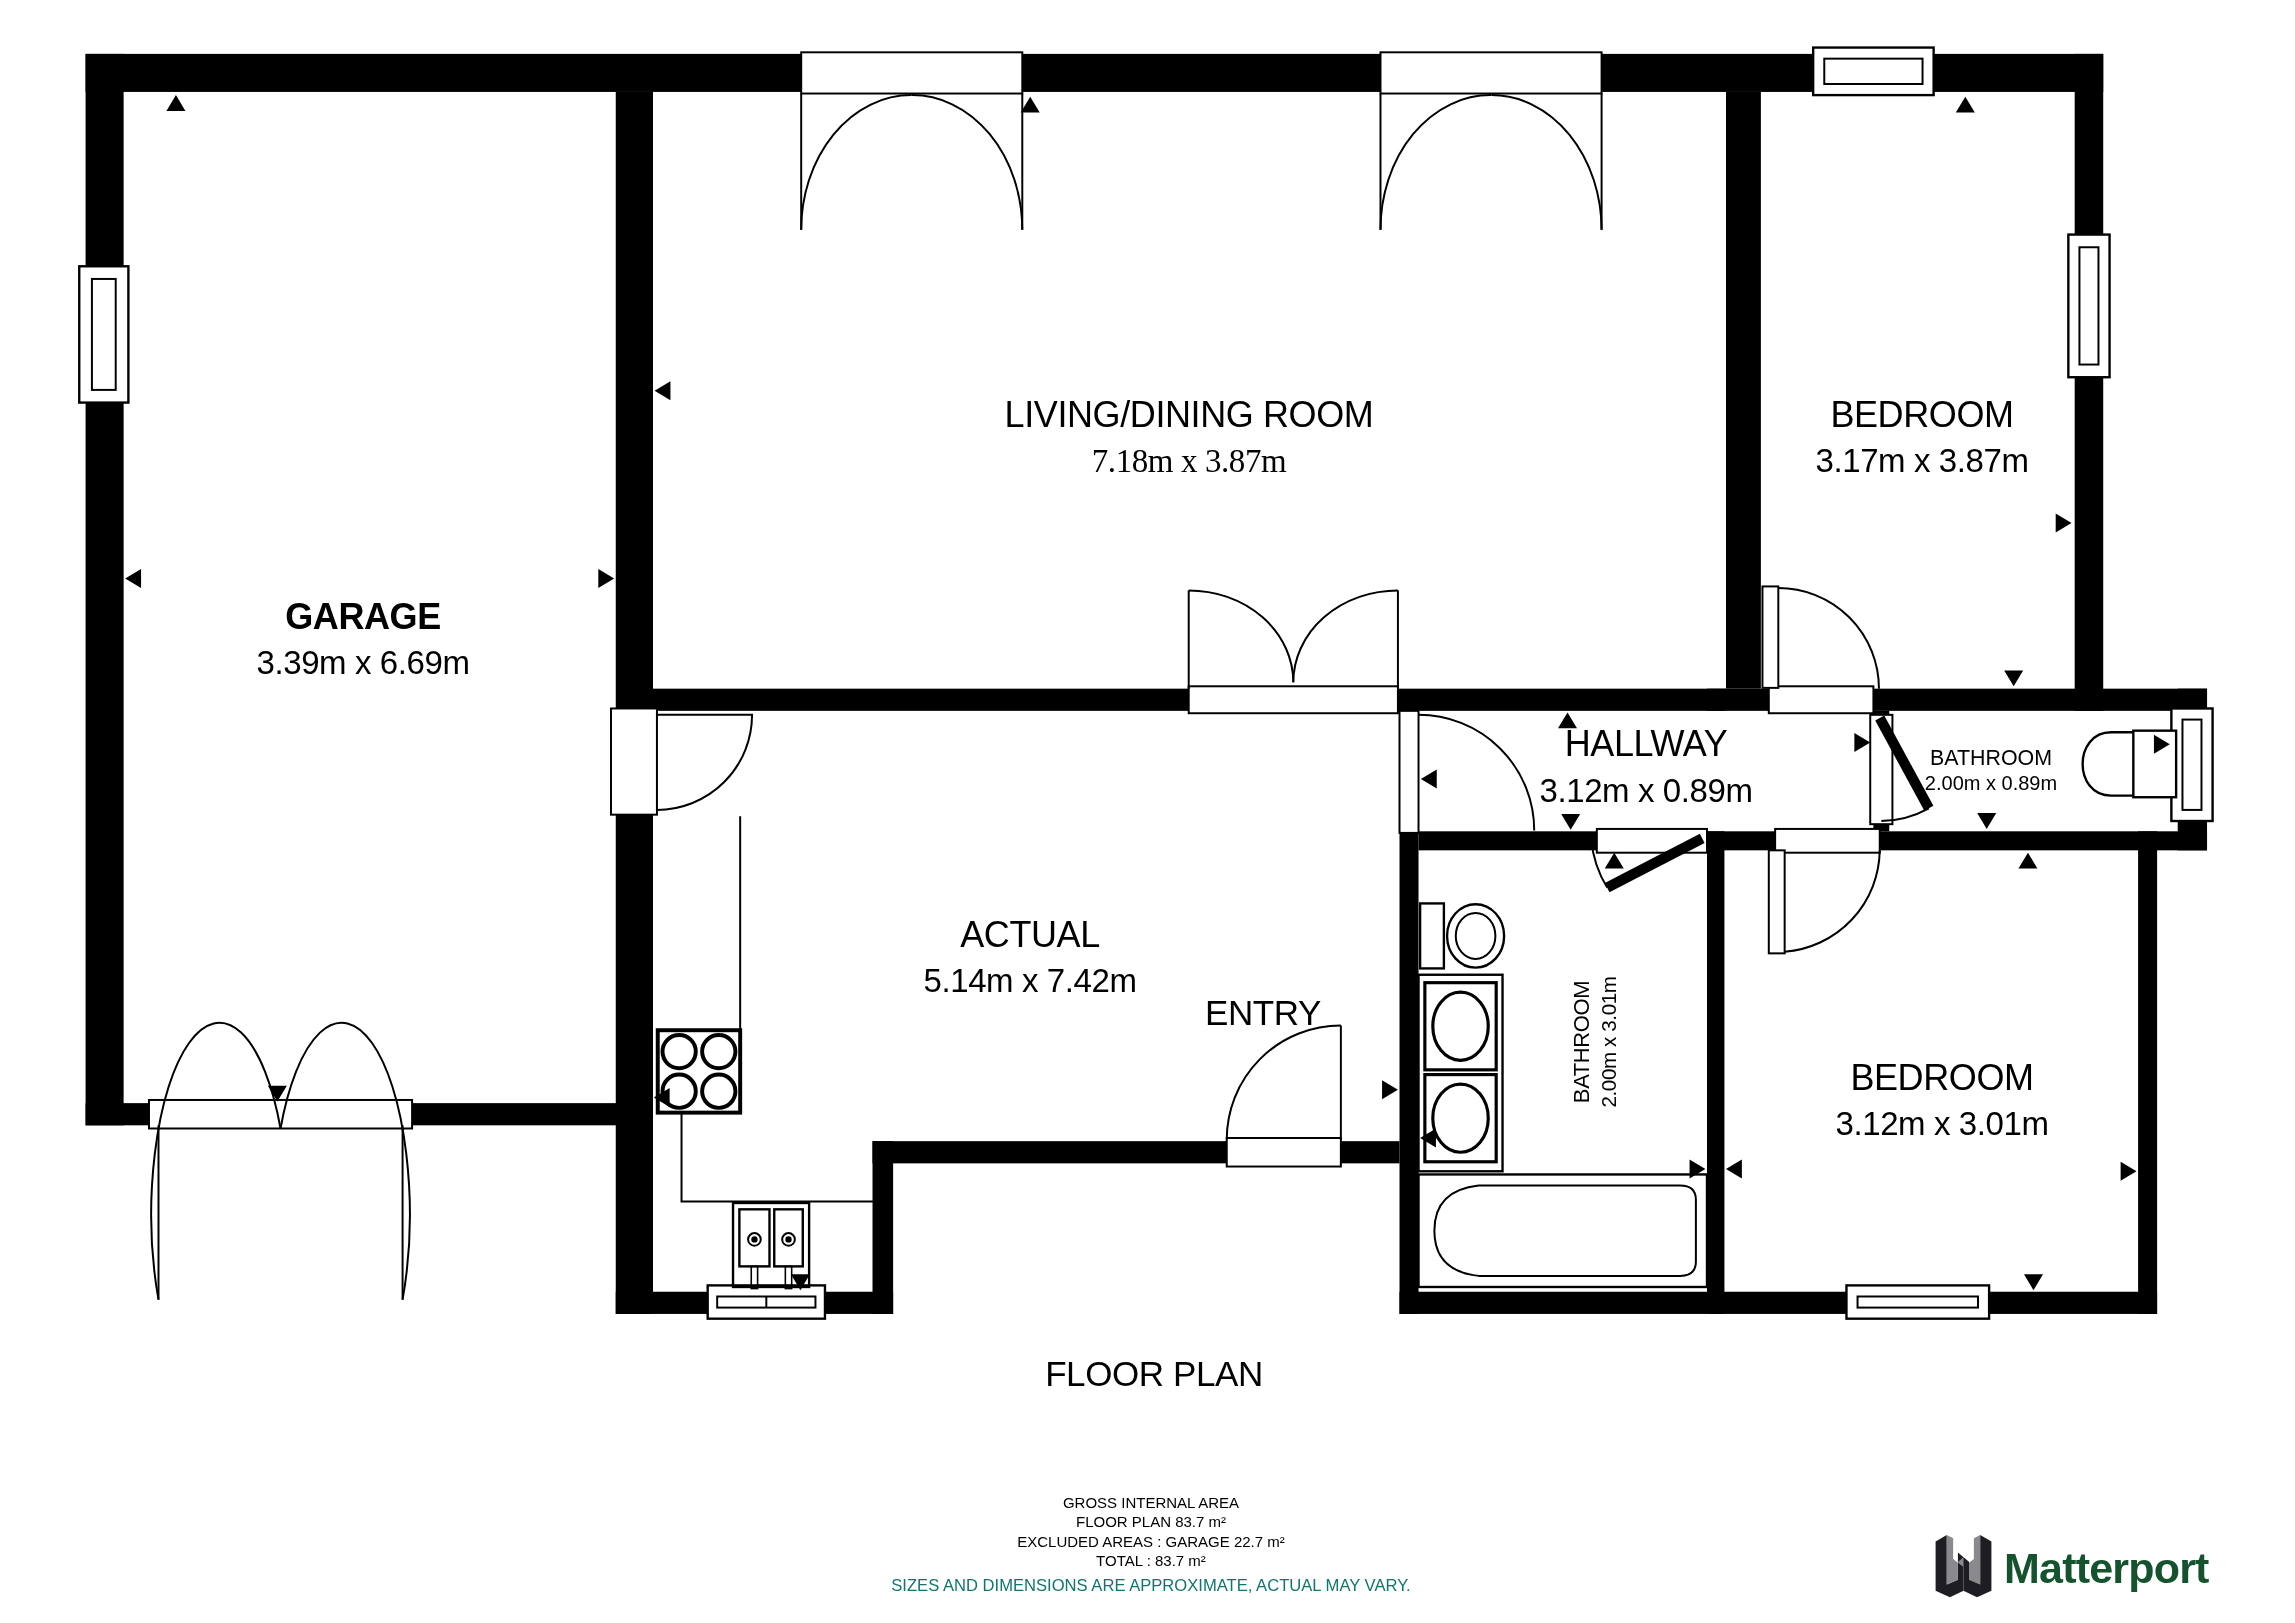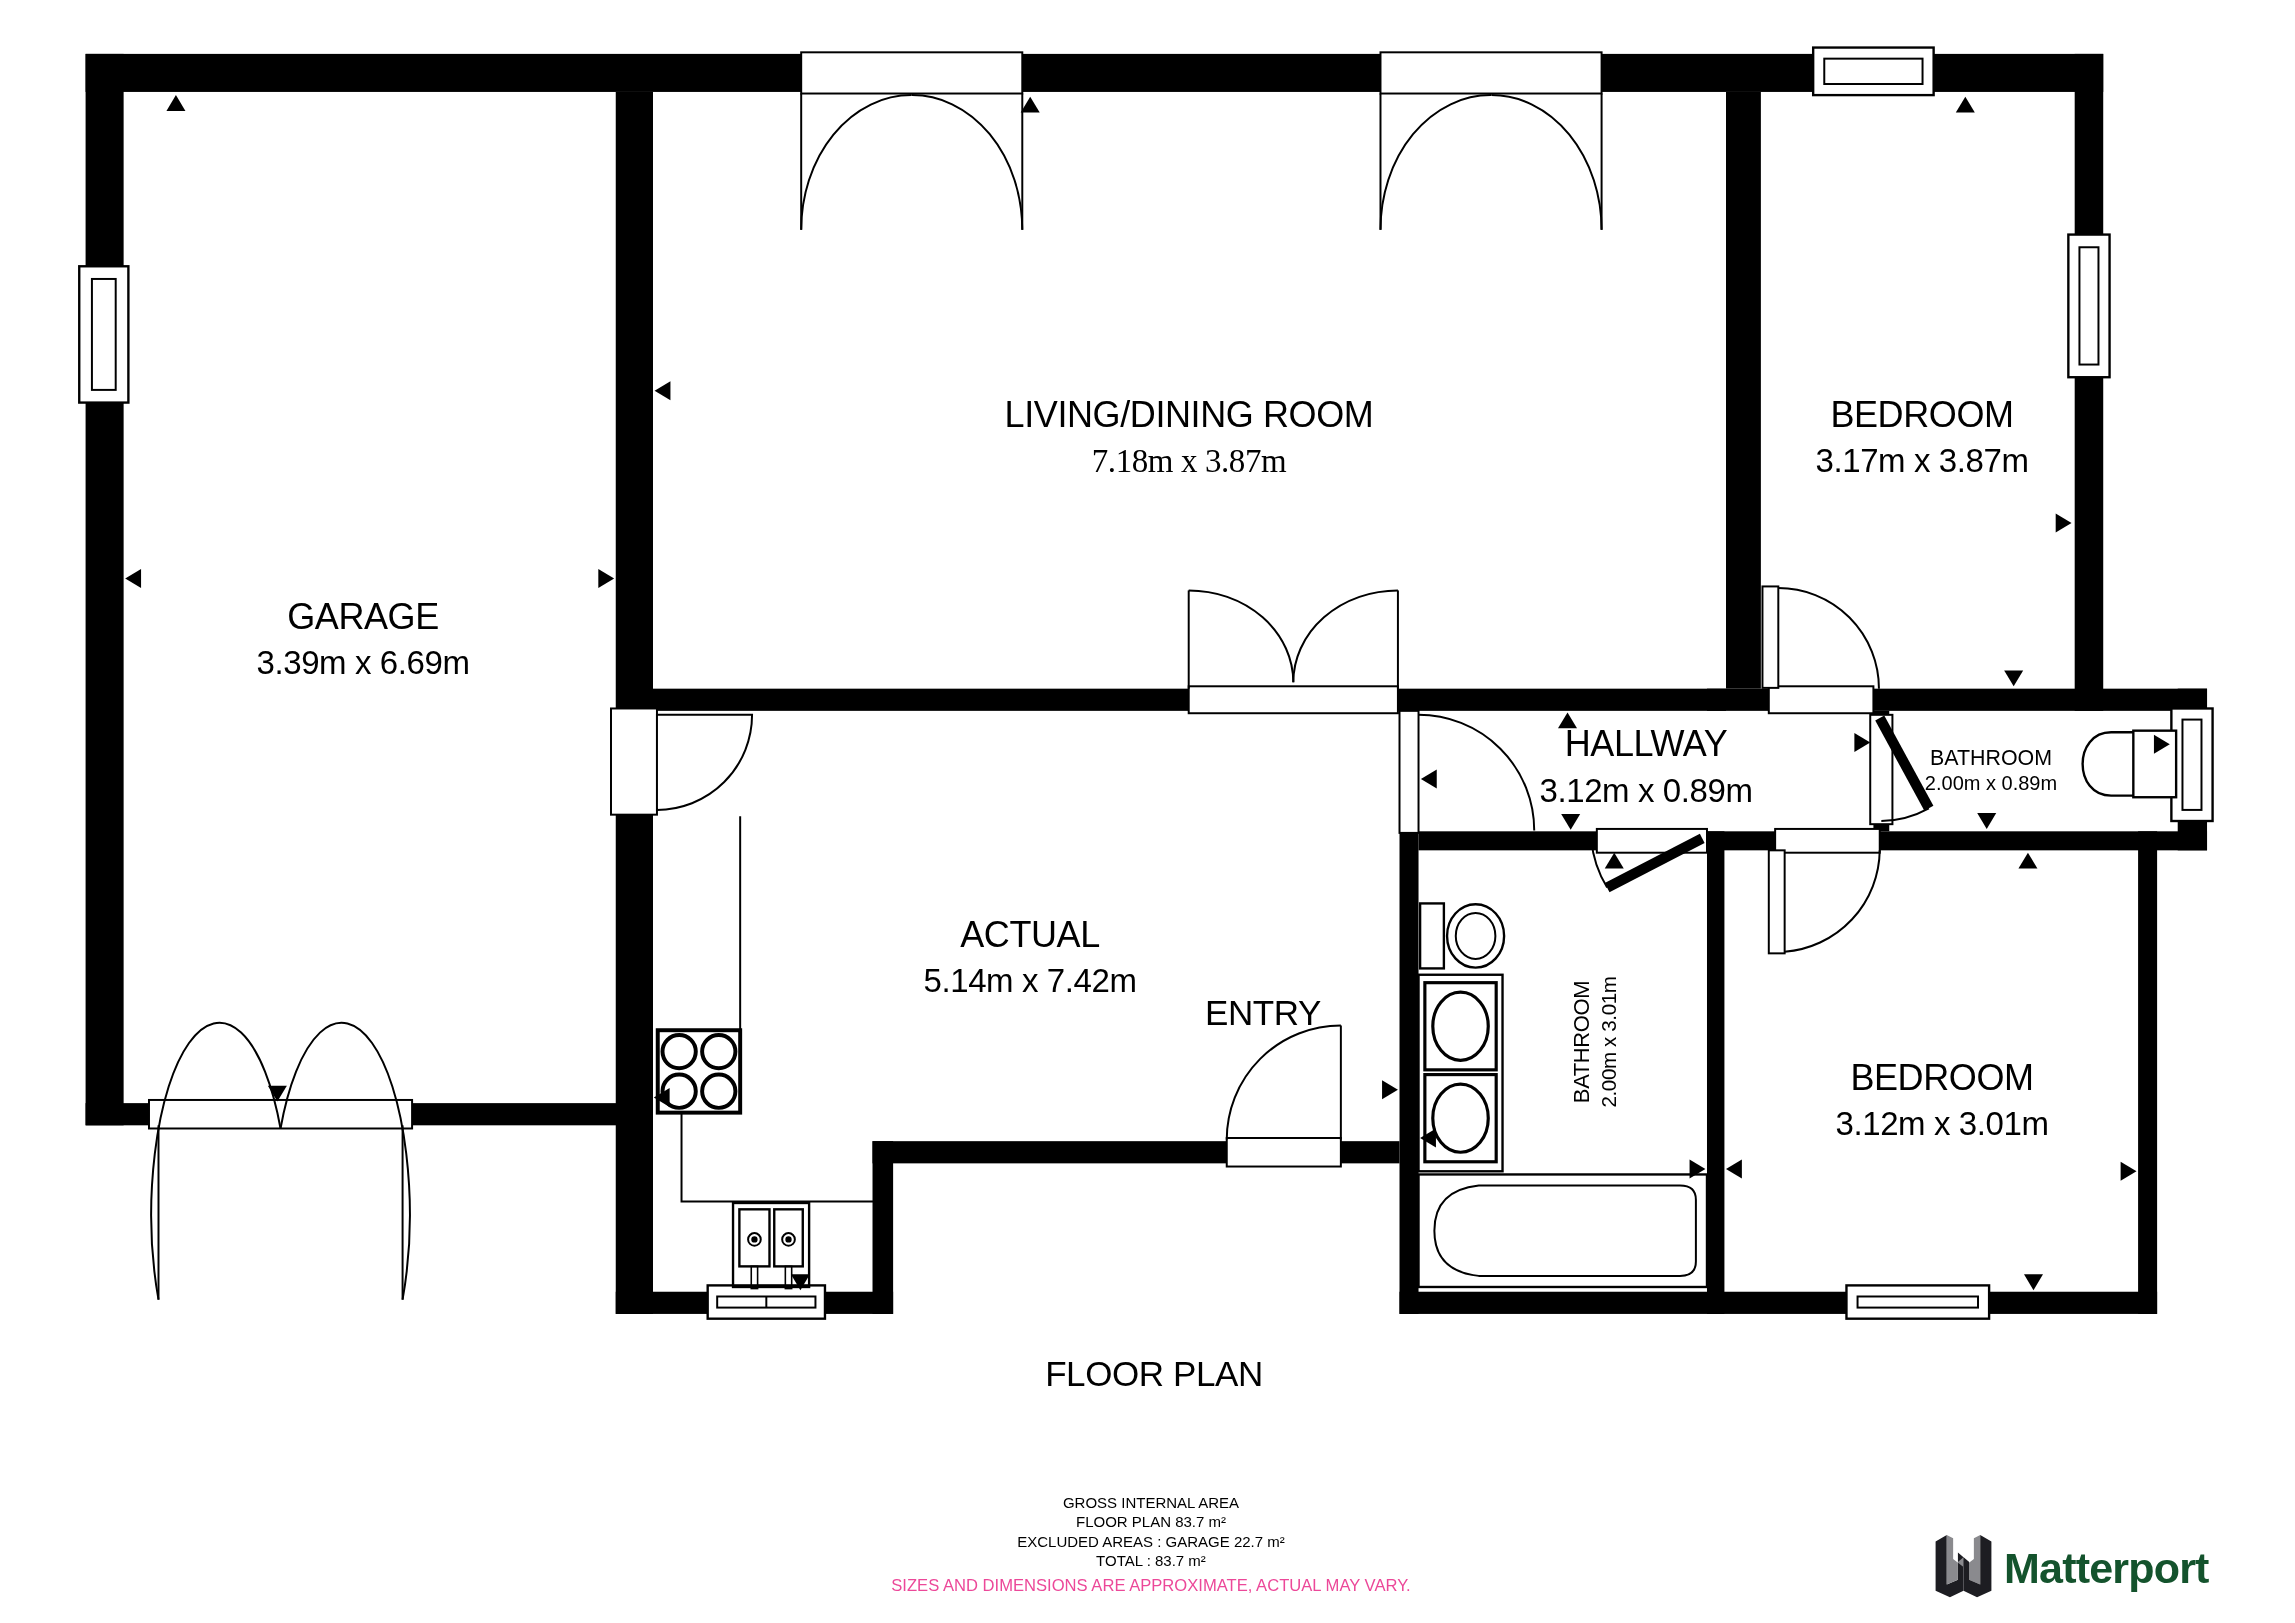--- a/index.html
+++ b/index.html
@@ -8,21 +8,21 @@
   .lbl{position:absolute;transform:translate(-50%,-50%);white-space:nowrap;color:#000;letter-spacing:-0.4px;text-align:center;}
   .lbl.vert{transform:translate(-50%,-50%) rotate(-90deg);}
   .room-name{font-size:36px;}
   .room-dims{font-size:33px;}
   .small-name{font-size:21.4px;letter-spacing:0;}
   .small-dims{font-size:20px;letter-spacing:0;}
   .entry-name{font-size:35px;}
   .plan-title{font-size:35px;}
   .footer{position:absolute;left:1151px;top:1493px;transform:translateX(-50%);text-align:center;color:#000;}
   .footer div{font-size:15px;line-height:19.4px;letter-spacing:0;}
-  .footer .disclaimer{font-size:16.6px;color:#ec4899;margin-top:5.5px;}
+  .footer .disclaimer{font-size:16.6px;color:#0f766e;margin-top:5.5px;}
   .brand{position:absolute;left:1934px;top:1535px;display:flex;align-items:center;}
   .brand-text{font-size:43px;font-weight:bold;color:#14532d;margin-left:11px;letter-spacing:-0.8px;}
 </style>
 </head>
 <body>
 
 <svg id="plan-svg" width="2295" height="1623" viewBox="0 0 2896 2048" xmlns="http://www.w3.org/2000/svg">
 
   <g fill="#000" stroke="none">
     <rect x="108" y="68" width="2546" height="48"></rect>
@@ -202,21 +202,21 @@
     <polygon points="2037,1076 2025,1096 2049,1096"></polygon>
     <polygon points="2152,1475 2132,1463 2132,1487"></polygon>
     <polygon points="2178,1475 2198,1463 2198,1487"></polygon>
     <polygon points="2696,1478 2676,1466 2676,1490"></polygon>
     <polygon points="2566,1628 2554,1608 2578,1608"></polygon>
     <polygon points="1764,1375 1744,1363 1744,1387"></polygon>
     <polygon points="1792,1436 1812,1424 1812,1448"></polygon>
   </g>
 </svg>
 
-<div class="lbl room-name" style="left:363px;top:617px;">GARAGE</div>
+<div class="lbl room-name" style="left:363px;top:617px;font-weight:bold;">GARAGE</div>
 <div class="lbl room-dims" style="left:363px;top:663px;">3.39m x 6.69m</div>
 
 <div class="lbl room-name" style="left:1189px;top:415px;">LIVING/DINING ROOM</div>
 <div class="lbl room-dims" style="left:1189px;top:461px;font-family:Liberation Serif, serif;">7.18m x 3.87m</div>
 
 <div class="lbl room-name" style="left:1922px;top:415px;">BEDROOM</div>
 <div class="lbl room-dims" style="left:1922px;top:461px;">3.17m x 3.87m</div>
 
 <div class="lbl room-name" style="left:1030px;top:935px;">ACTUAL</div>
 <div class="lbl room-dims" style="left:1030px;top:981px;">5.14m x 7.42m</div>

